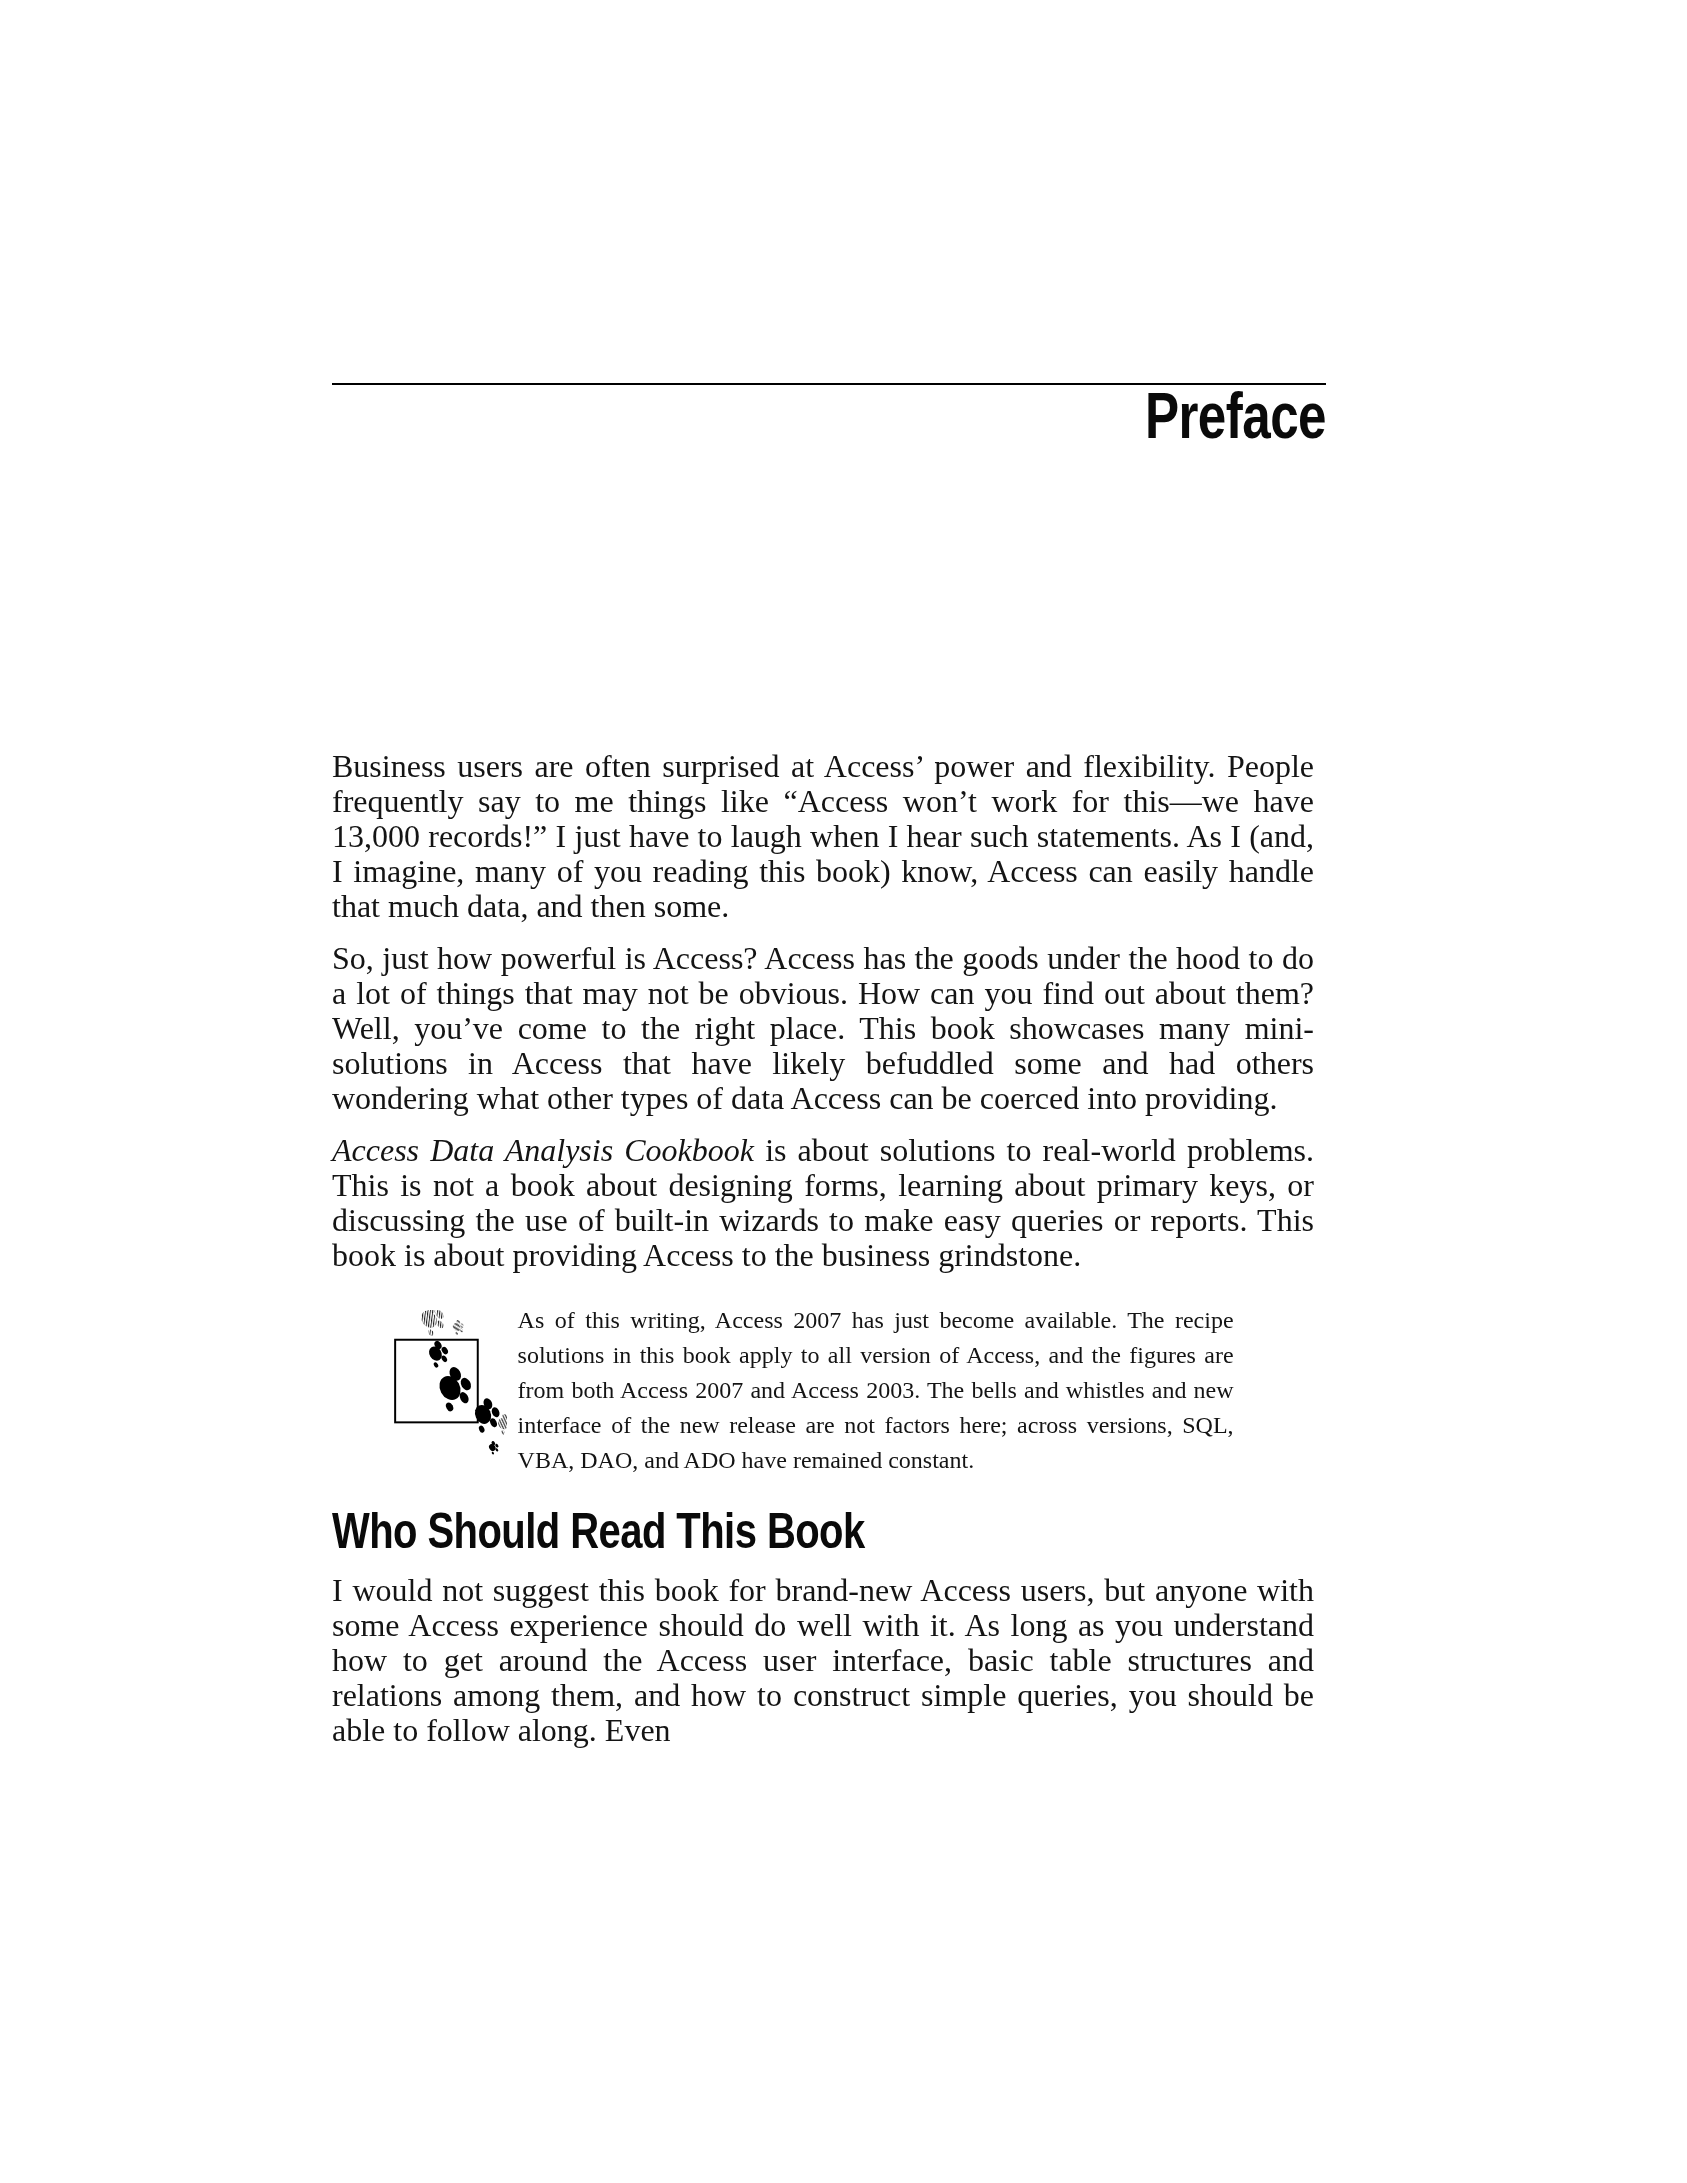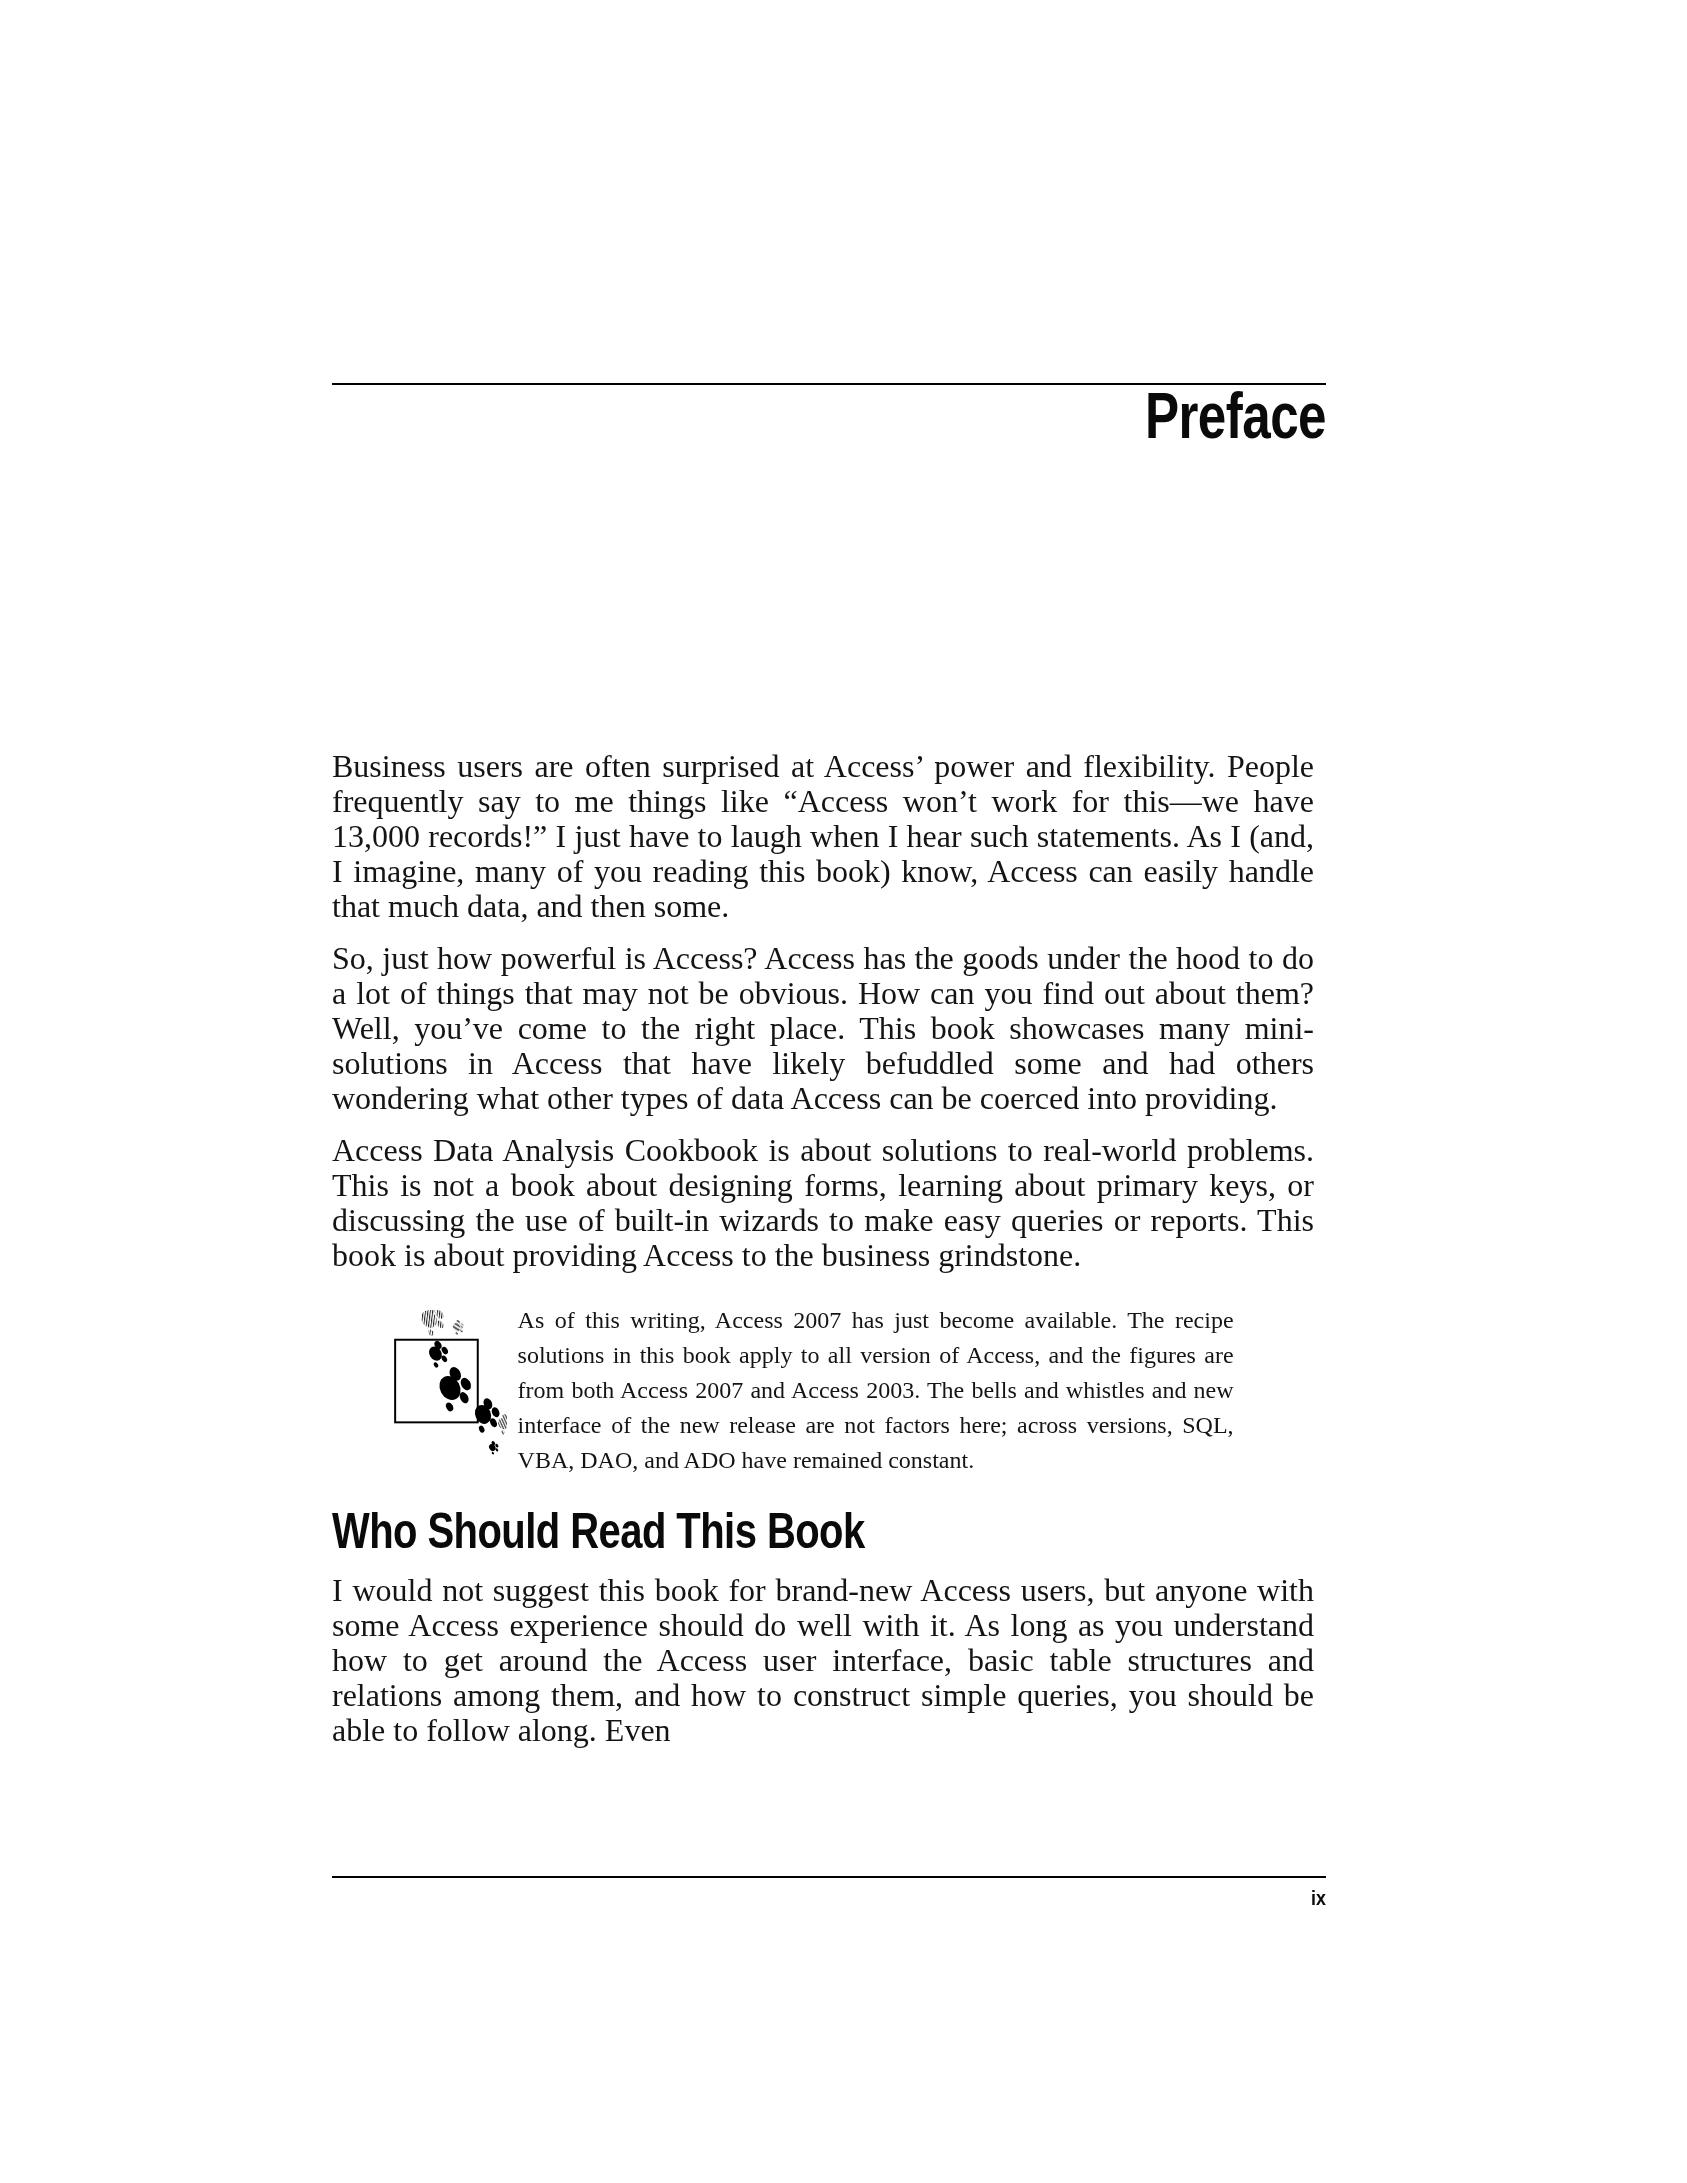--- a/index.html
+++ b/index.html
@@ -31,21 +31,21 @@
     transform-origin:100% 50%;
     letter-spacing:-0.7px;
   }
   p.body {
     font-size:32px;
     line-height:35px;
     text-align:justify;
     margin:0 12px 17px 0;
   }
   p.body.first { margin-top:301px; }
-  .em-italic { }
+  .em-italic { font-style:italic; }
   .note {
     display:flex;
     align-items:center;
     margin:22.5px 0 0 0;
   }
   .note-icon-wrap {
     flex:none;
     margin-left:61px;
     width:114px;
   }
@@ -126,17 +126,14 @@
         </svg>
       </div>
       <div class="note-text">As of this writing, Access 2007 has just become available. The recipe solutions in this book apply to all version of Access, and the figures are from both Access 2007 and Access 2003. The bells and whistles and new interface of the new release are not factors here; across versions, SQL, VBA, DAO, and ADO have remained constant.</div>
     </div>
 
     <h2 class="section-heading">Who Should Read This Book</h2>
     <p class="body">I would not suggest this book for brand-new Access users, but anyone with some Access experience should do well with it. As long as you understand how to get around the Access user interface, basic table structures and relations among them, and how to construct simple queries, you should be able to follow along. Even</p>
 
   </div>
 
-  <div class="footer">
-    <div class="page-num">ix</div>
-  </div>
 </div>
 
 
 </body></html>

